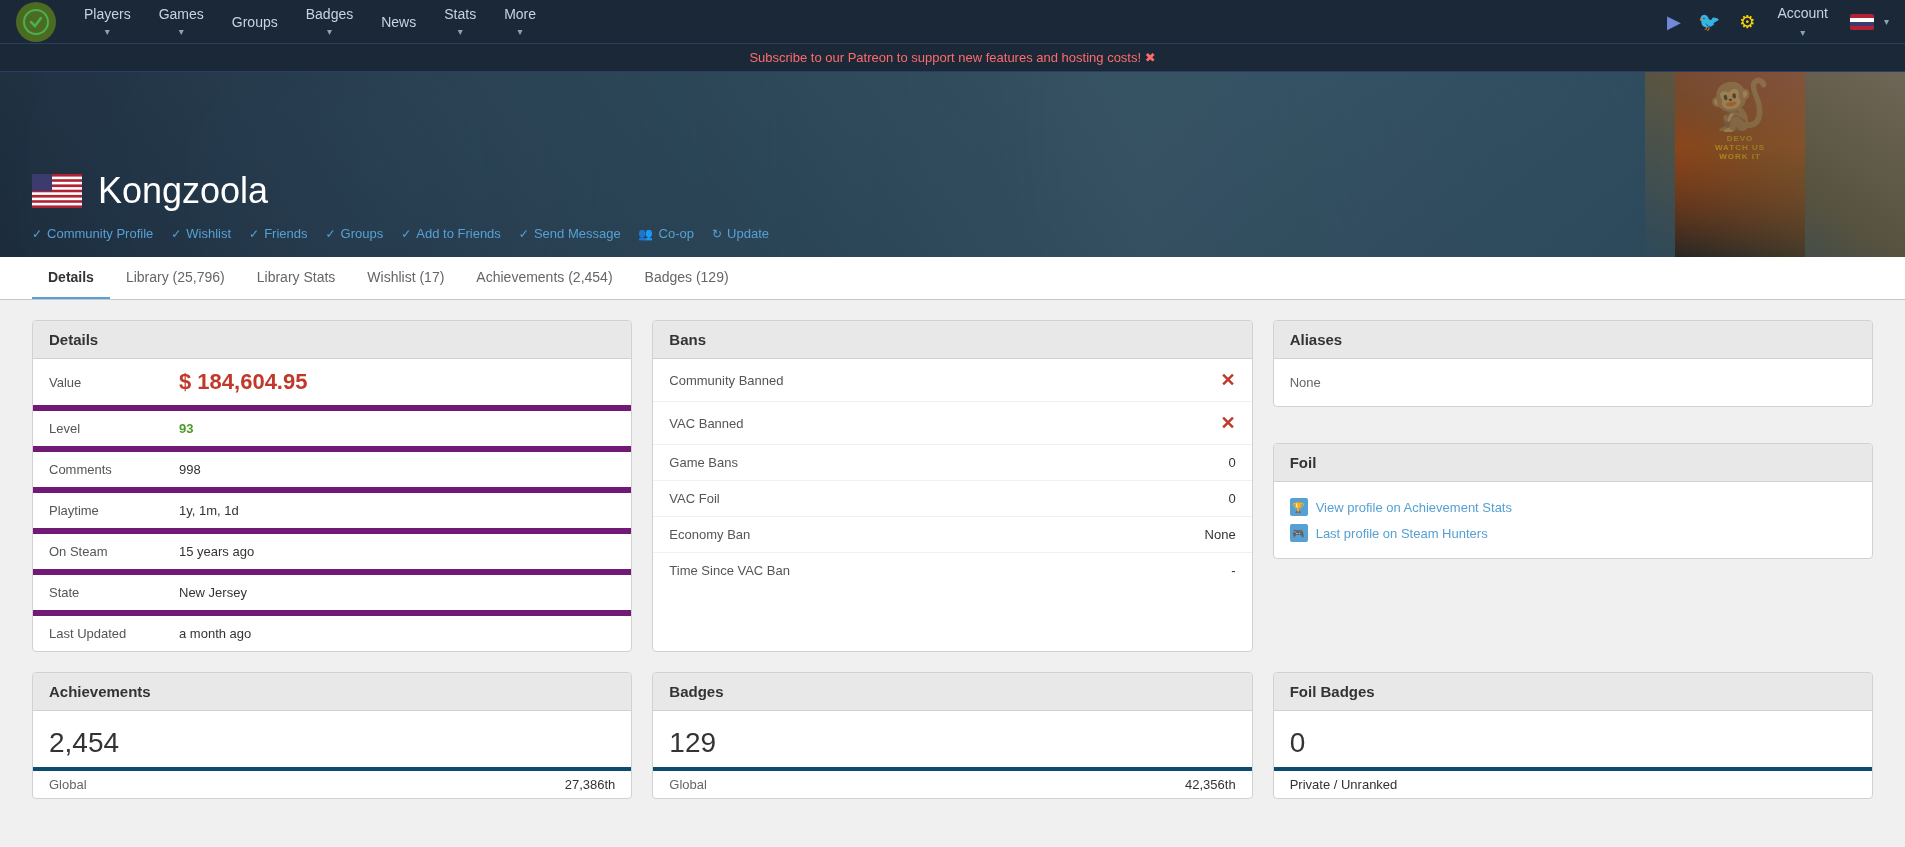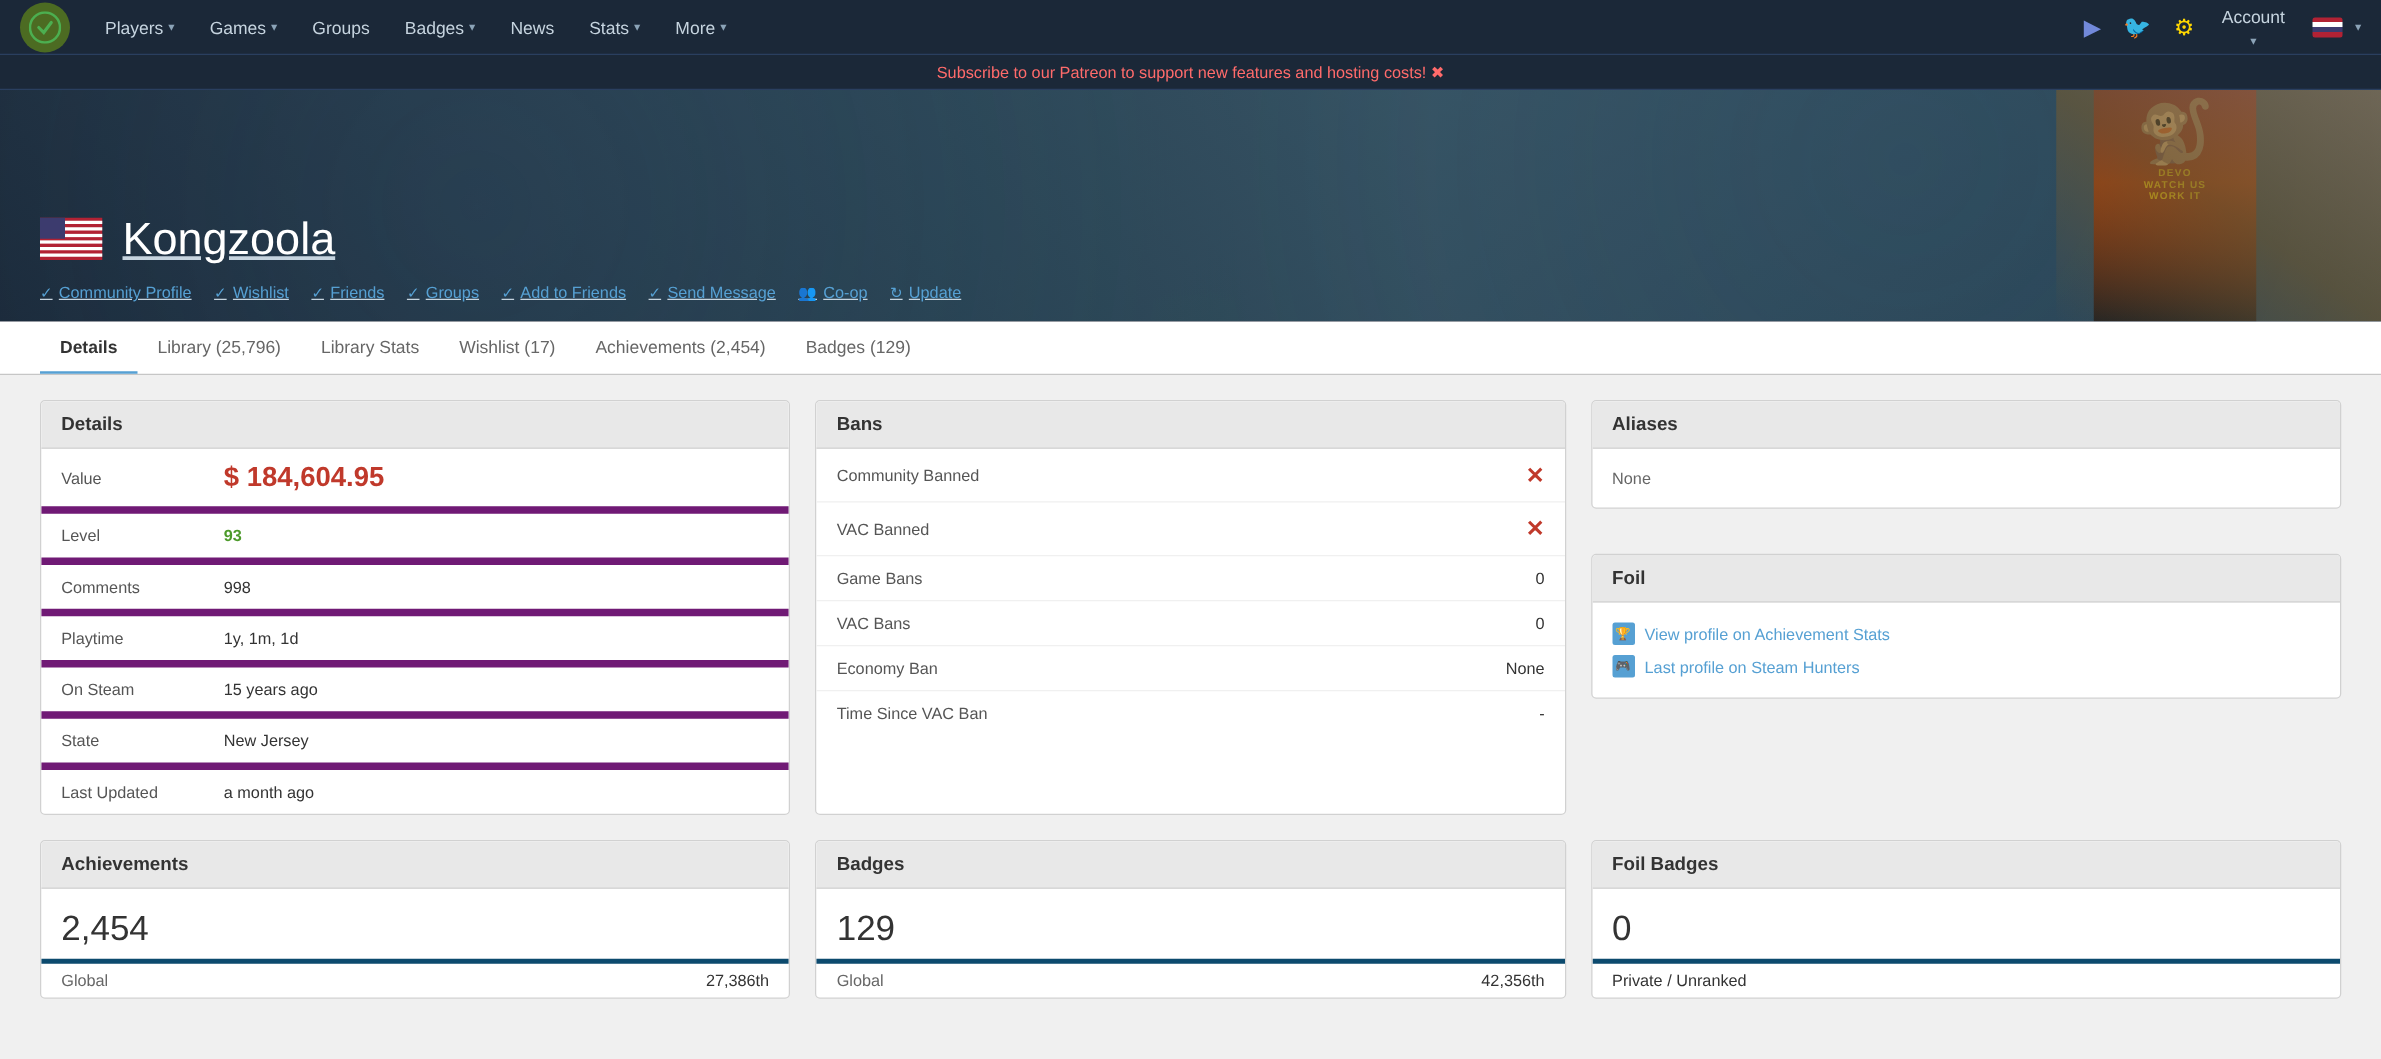--- a/index.html
+++ b/index.html
@@ -26,20 +26,21 @@
     .navbar-logo svg { width: 26px; height: 26px; }
     .nav-items { display: flex; align-items: center; gap: 4px; flex: 1; }
     .nav-item {
       color: #c6d4df;
       padding: 6px 12px;
       cursor: pointer;
       font-size: 14px;
       display: flex; align-items: center; gap: 4px;
       border-radius: 3px;
       white-space: nowrap;
+      flex-direction: column;
     }
     .nav-dropdown-arrow { font-size: 10px; color: #8ba3b7; }
     .nav-right { display: flex; align-items: center; gap: 10px; margin-left: auto; }
     .nav-icon-btn { color: #8ba3b7; cursor: pointer; font-size: 18px; padding: 4px; }
     .nav-account { display: flex; align-items: center; gap: 6px; color: #c6d4df; cursor: pointer; padding: 4px 8px; flex-direction: column; }
     .gear-icon { color: #ffd700; font-size: 18px; }
     .flag-us { width: 24px; height: 16px; background: linear-gradient(#b22234 0%, #b22234 25%, #fff 25%, #fff 50%, #3c3b6e 50%, #3c3b6e 75%, #b22234 75%); border-radius: 2px; }
 
     
     .patreon-banner {
@@ -63,21 +64,20 @@
     .hero-bg {
       position: absolute; inset: 0;
       background: linear-gradient(to right, #1a2a3a 0%, #2c4a5a 40%, #3a5a6a 60%, #2a4a5a 100%);
       opacity: 0.8;
     }
     .hero-content {
       position: relative;
       z-index: 2;
       padding: 24px 32px 16px;
       flex: 1;
-      text-decoration: underline;
     }
     .hero-username {
       display: flex; align-items: center; gap: 16px;
       margin-bottom: 14px;
     }
     .hero-username-text {
       font-size: 36px; font-weight: 300; color: #fff;
     }
     .hero-flag { width: 50px; height: 34px; flex-shrink: 0; }
     .hero-links { display: flex; gap: 18px; flex-wrap: wrap; }
@@ -384,21 +384,21 @@
         </div>
         <div class="ban-row">
           <span class="ban-label">VAC Banned</span>
           <span class="ban-x">✕</span>
         </div>
         <div class="ban-row">
           <span class="ban-label">Game Bans</span>
           <span class="ban-value">0</span>
         </div>
         <div class="ban-row">
-          <span class="ban-label">VAC Bans</span>
+          <span class="ban-label">VAC Foil</span>
           <span class="ban-value">0</span>
         </div>
         <div class="ban-row">
           <span class="ban-label">Economy Ban</span>
           <span class="ban-value">None</span>
         </div>
         <div class="ban-row">
           <span class="ban-label">Time Since VAC Ban</span>
           <span class="ban-value">-</span>
         </div>

